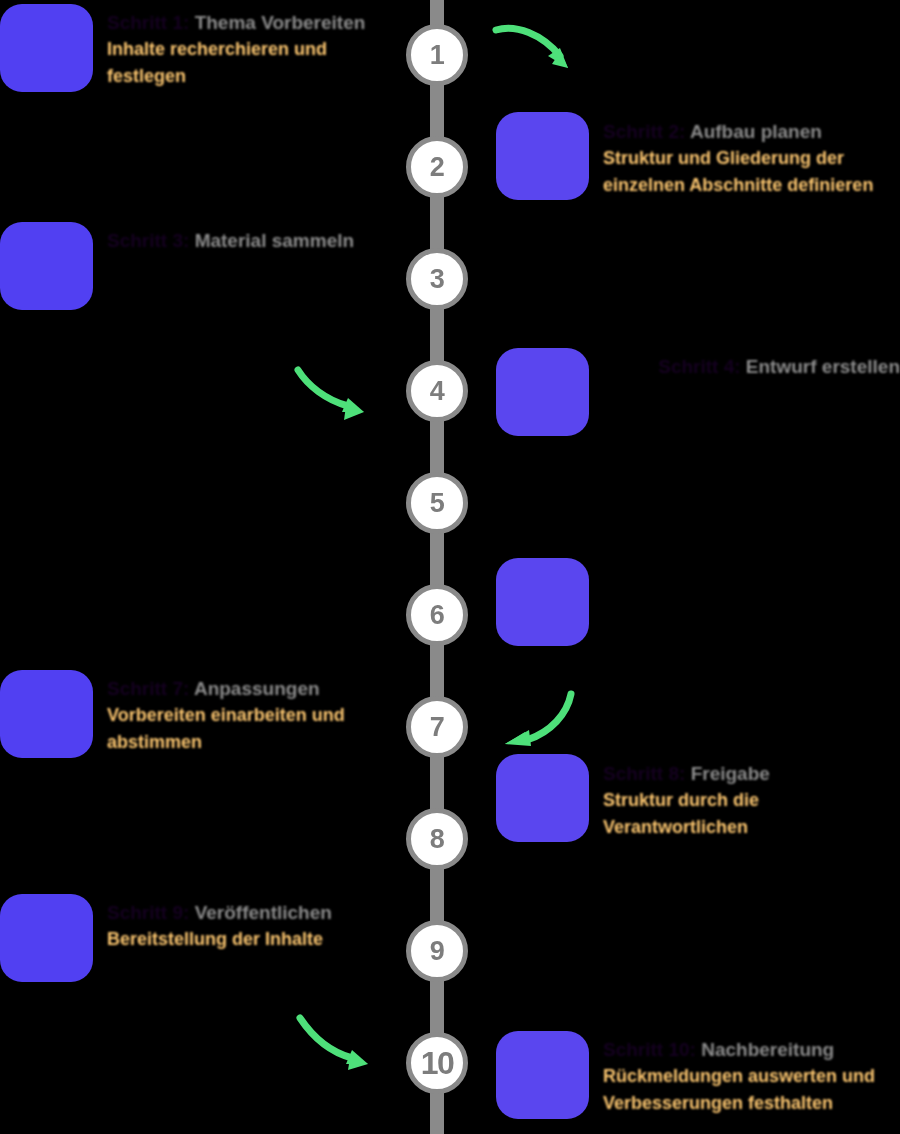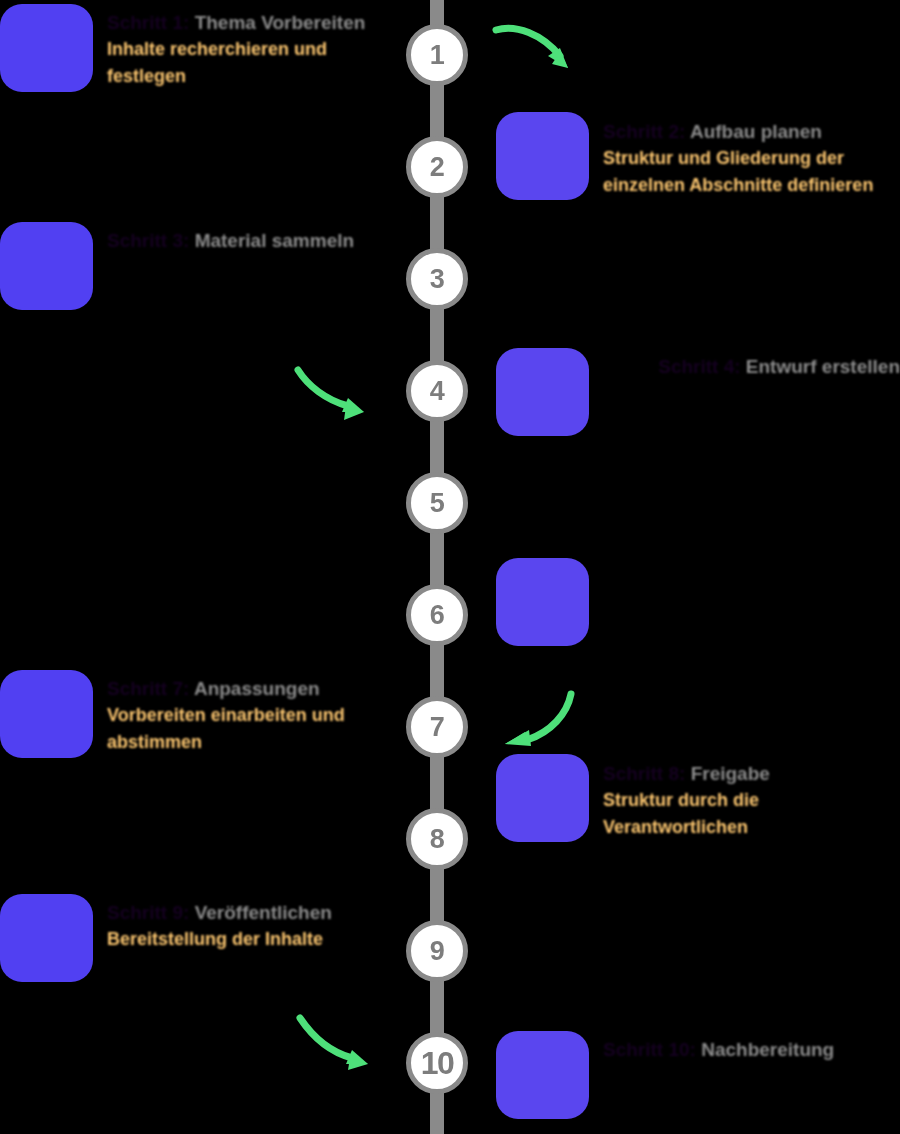--- a/index.html
+++ b/index.html
@@ -166,20 +166,21 @@
     <div class="card-text">
       <div class="card-title"><span class="step">Schritt 9:</span> <span>Veröffentlichen</span></div>
       <div class="card-desc">Bereitstellung der Inhalte</div>
     </div>
   </div>
 
   <div class="card right" style="top:1006px;margin-top:25px;">
     <div class="card-icon"></div>
     <div class="card-text">
       <div class="card-title"><span class="step">Schritt 10:</span> <span>Nachbereitung</span></div>
+      <div class="card-desc">Rückmeldungen auswerten und Verbesserungen festhalten</div>
     </div>
   </div>
 
   <div class="node" style="top:24px;">1</div>
   <div class="node" style="top:136px;">2</div>
   <div class="node" style="top:248px;">3</div>
   <div class="node" style="top:360px;">4</div>
   <div class="node" style="top:472px;">5</div>
   <div class="node" style="top:584px;">6</div>
   <div class="node" style="top:696px;">7</div>

